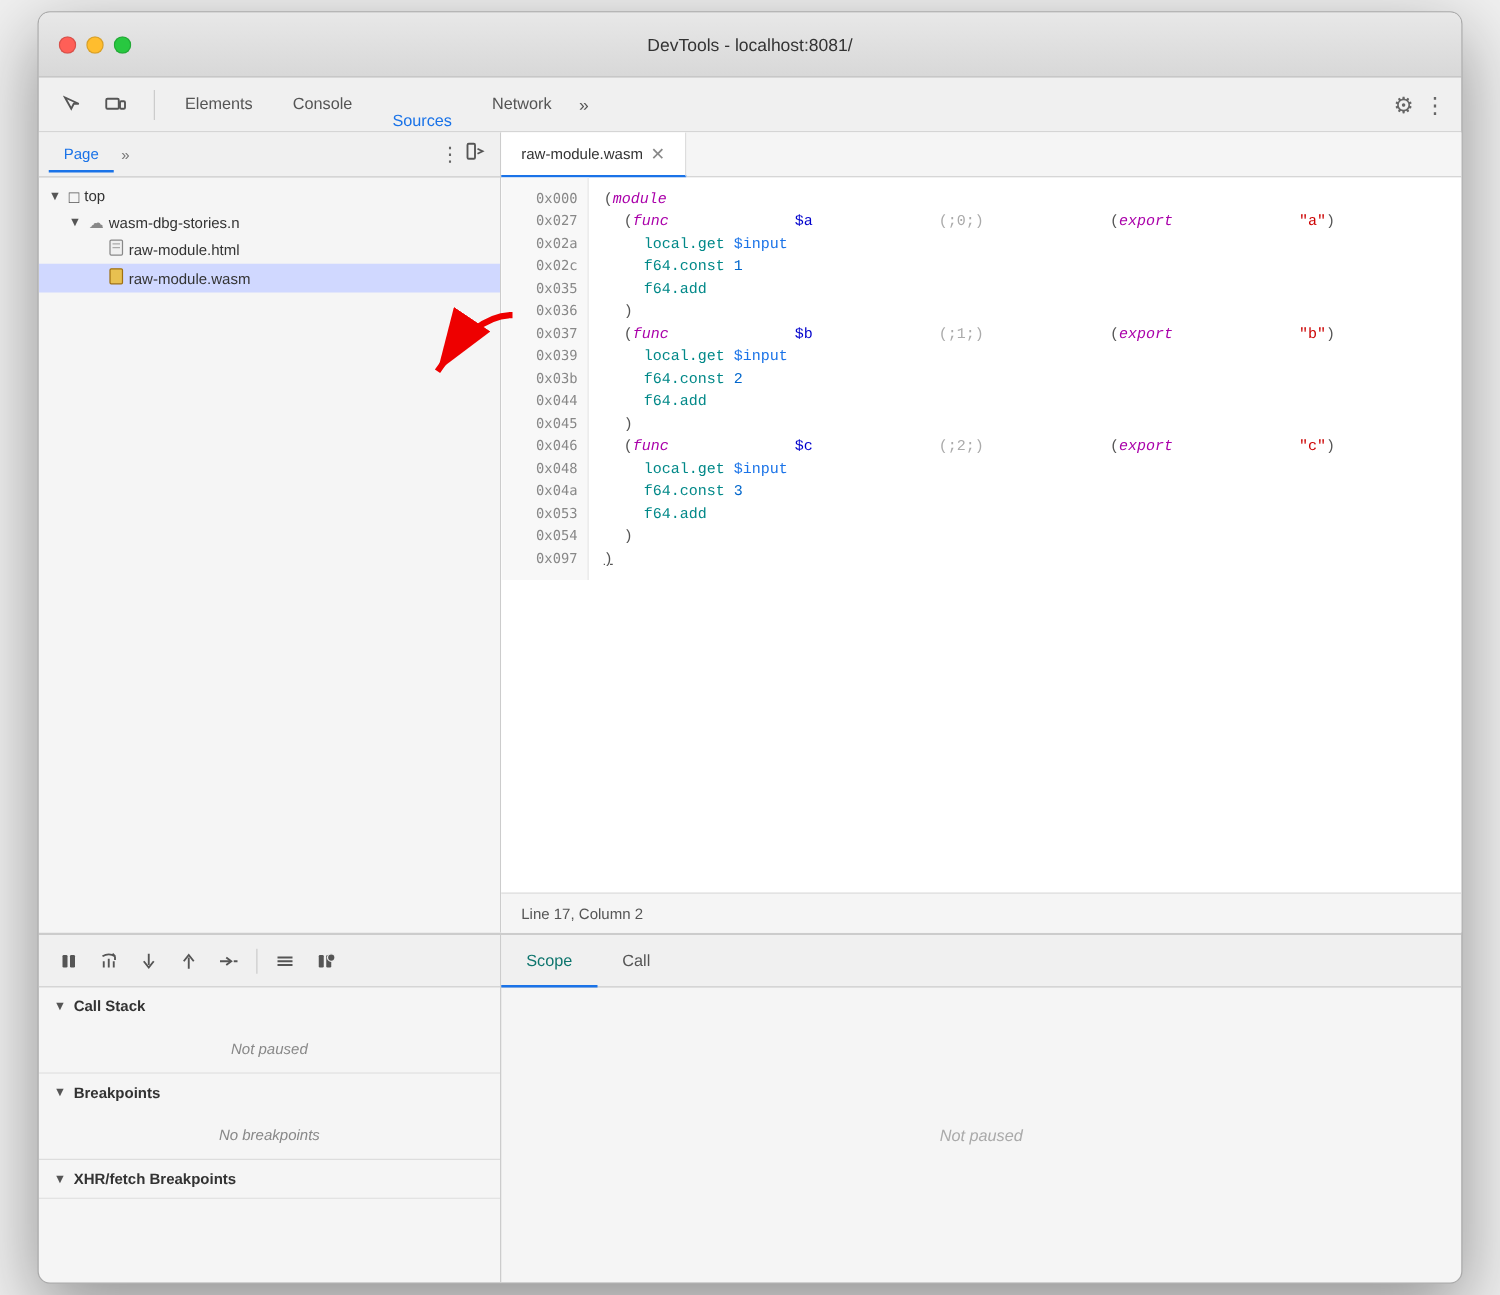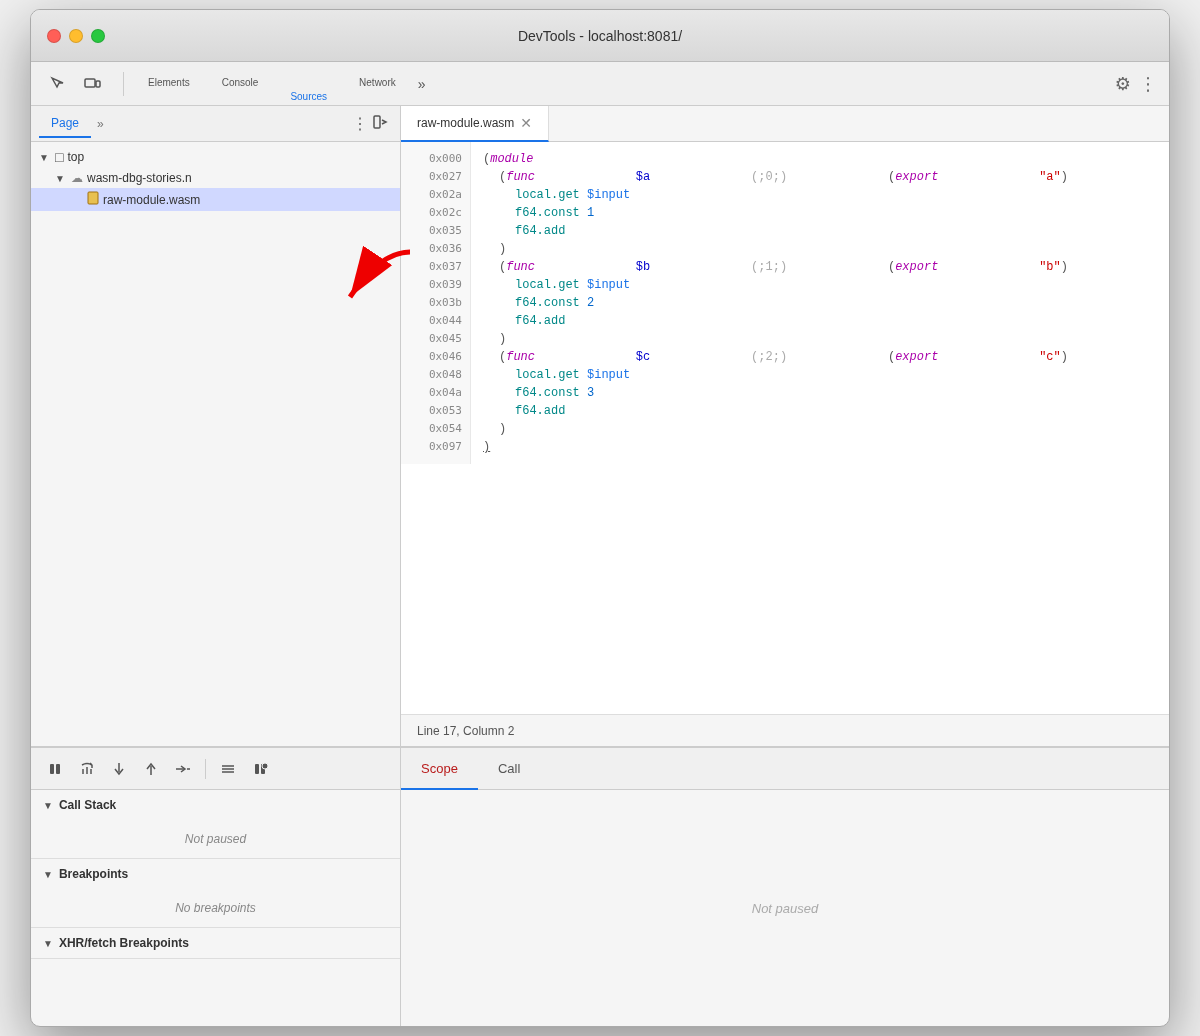--- a/index.html
+++ b/index.html
@@ -83,21 +83,21 @@
       margin: 0 8px;
     }
     .toolbar-tabs {
       display: flex;
       align-items: center;
       gap: 0;
       flex: 1;
     }
     .toolbar-tab {
       padding: 8px 16px;
-      font-size: 10px;
+      font-size: 13px;
       color: #555;
       cursor: pointer;
       border-bottom: 2px solid transparent;
       height: 28px;
       display: flex;
       align-items: center;
     }
     .toolbar-tab.active {
       color: #1a73e8;
       border-bottom: 2px solid #1a73e8;
@@ -381,21 +381,21 @@
       padding: 0 20px;
       font-size: 13px;
       color: #555;
       cursor: pointer;
       display: flex;
       align-items: center;
       border-bottom: 2px solid transparent;
       height: 42px;
     }
     .debug-tab.active {
-      color: #b91c1c;
+      color: #0f766e;
       border-bottom: 2px solid #1a73e8;
     }
     .debug-panel-content {
       flex: 1;
       display: flex;
       align-items: center;
       justify-content: center;
       font-style: italic;
       color: #aaa;
       font-size: 13px;
@@ -478,20 +478,33 @@
             <span>top</span>
           </div>
 
           <div class="tree-item">
             <span class="indent"></span>
             <span class="arrow">▼</span>
             <span class="icon domain-icon" style="margin: 0 4px;">☁</span>
             <span>wasm-dbg-stories.n</span>
           </div>
 
+          <div class="tree-item">
+            <span class="indent"></span>
+            <span class="indent"></span>
+            <span class="arrow" style="width:12px;"></span>
+            <span class="icon file-icon-html" style="margin: 0 4px;">
+              <svg width="12" height="14" viewBox="0 0 12 14" fill="#888">
+                <rect x="1" y="1" width="10" height="12" rx="1" stroke="#888" stroke-width="1" fill="#f0f0f0"></rect>
+                <line x1="3" y1="4" x2="9" y2="4" stroke="#aaa" stroke-width="1"></line>
+                <line x1="3" y1="7" x2="9" y2="7" stroke="#aaa" stroke-width="1"></line>
+              </svg>
+            </span>
+            <span>raw-module.html</span>
+          </div>
 
 
           <div class="tree-item selected">
             <span class="indent"></span>
             <span class="indent"></span>
             <span class="arrow" style="width:12px;"></span>
             <span class="icon file-icon-wasm" style="margin: 0 4px;">
               <svg width="12" height="14" viewBox="0 0 12 14" fill="#c8a030">
                 <rect x="1" y="1" width="10" height="12" rx="1" stroke="#a07010" stroke-width="1" fill="#e8c050"></rect>
               </svg>

